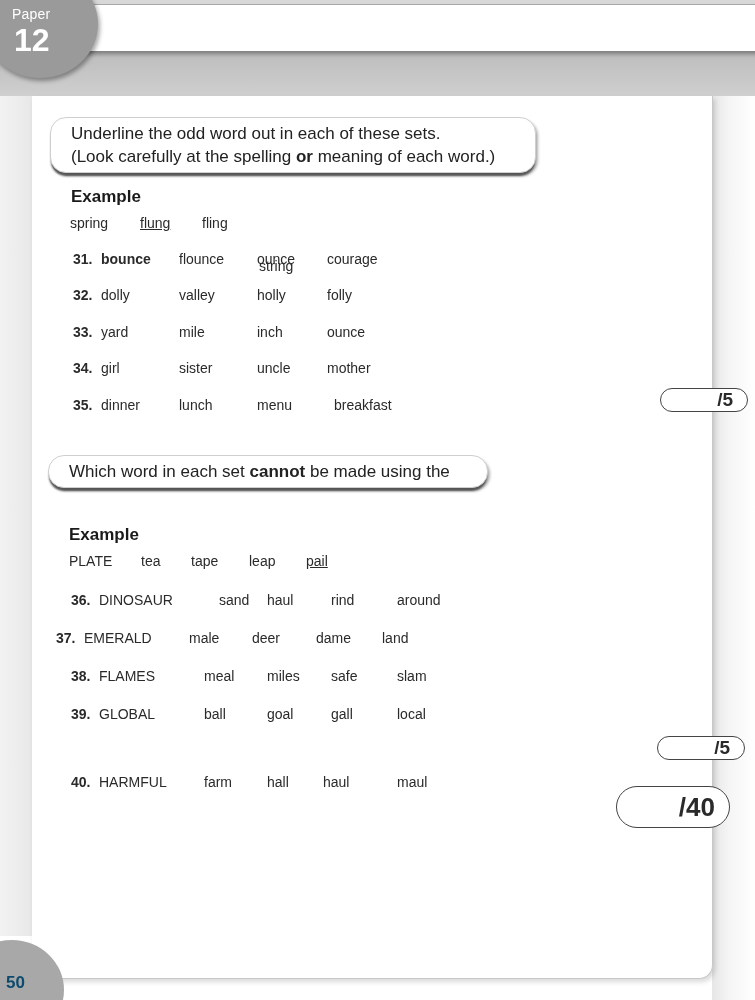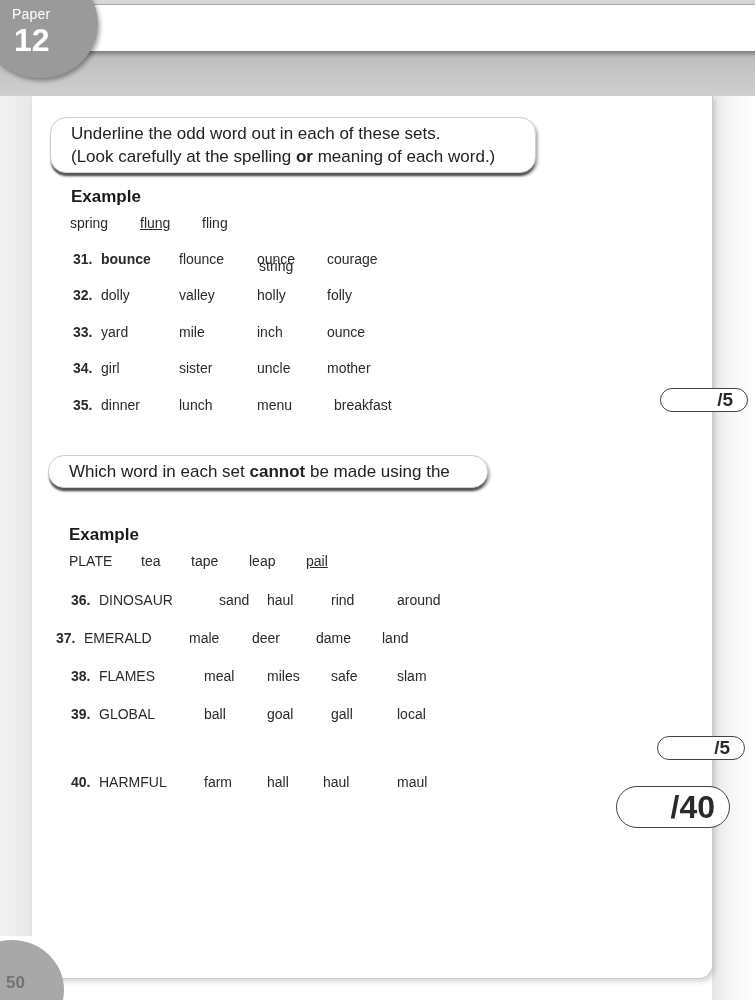--- a/index.html
+++ b/index.html
@@ -70,28 +70,28 @@
   .row span { position: absolute; top: 0; white-space: nowrap; }
   .row .num { font-weight: bold; }
   .row .u { text-decoration: underline; }
   .score {
     position: absolute; border: 1.5px solid #444; border-radius: 14px;
     background: #fff; font-weight: bold; color: #2a2a2a;
     text-align: right;
     font-family: "Liberation Sans", sans-serif;
   }
   .score.small { width: 72px; height: 22px; font-size: 19px; line-height: 22px; padding-right: 14px; }
-  .score.big { width: 98px; height: 40px; font-size: 32px; line-height: 40px; padding-right: 14px; border-radius: 22px; }
+  .score.big { width: 98px; height: 40px; font-size: 26px; line-height: 40px; padding-right: 14px; border-radius: 22px; }
   .page-badge {
     position: absolute; left: -40px; top: 940px; width: 104px; height: 100px;
     border-radius: 50%;
     background: #a8a8a8;
   }
   .page-num {
-    position: absolute; left: 6px; top: 973px; font-size: 17px; font-weight: bold; color: #737373;
+    position: absolute; left: 6px; top: 973px; font-size: 17px; font-weight: bold; color: #0c4a6e;
   }
 </style>
 </head>
 <body>
 
 <div class="top-band">
   <div class="rule"></div>
 </div>
 <div class="tab-strip"></div>
 <div class="paper-badge"></div>

